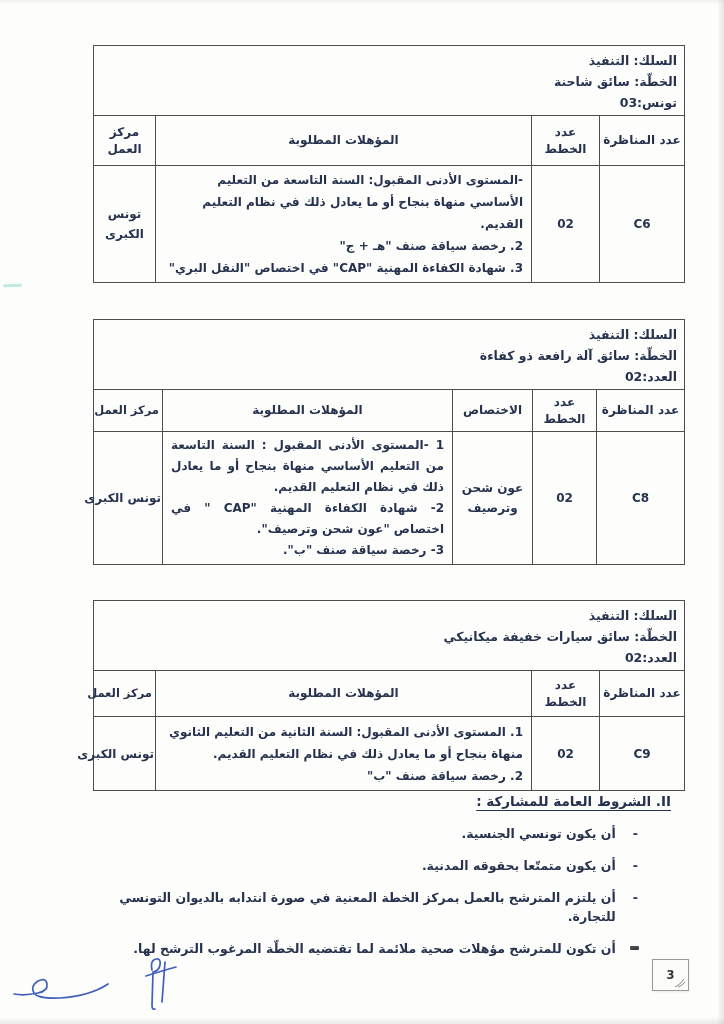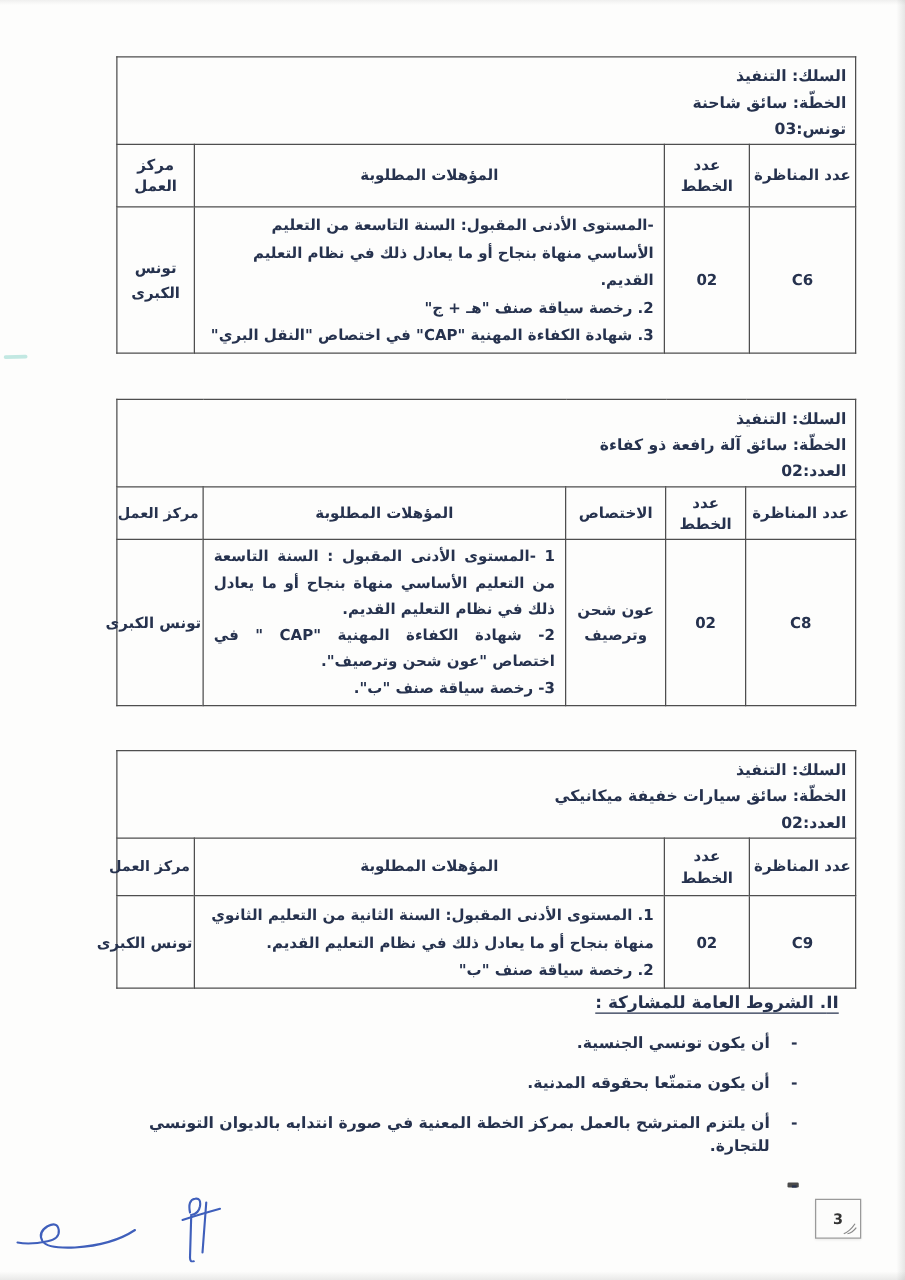--- a/index.html
+++ b/index.html
@@ -208,20 +208,21 @@
       <li>
         <span class="dash">-</span>
         <span>أن يكون متمتّعا بحقوقه المدنية.</span>
       </li>
       <li>
         <span class="dash">-</span>
         <span>أن يلتزم المترشح بالعمل بمركز الخطة المعنية في صورة انتدابه بالديوان التونسي للتجارة.</span>
       </li>
       <li>
         <span class="dash">-</span>
+        <span>أن تكون للمترشح مؤهلات صحية ملائمة لما تقتضيه الخطّة المرغوب الترشح لها.</span>
       </li>
     </ul>
   </div>
 </div>
 
 <svg class="sig sig-paraphe" width="44" height="62" viewBox="0 0 44 62">
   <g fill="none" stroke="#3f5fbb" stroke-width="1.7" stroke-linecap="round">
     <path d="M14 22 q-2 -10 4 -11 q5 -1 4 6 q-1 6 -7 7 l-1 34 q0 4 3 3"></path>
     <path d="M27 14 l-3 40"></path>
     <path d="M8 28 q12 -4 30 -9"></path>

